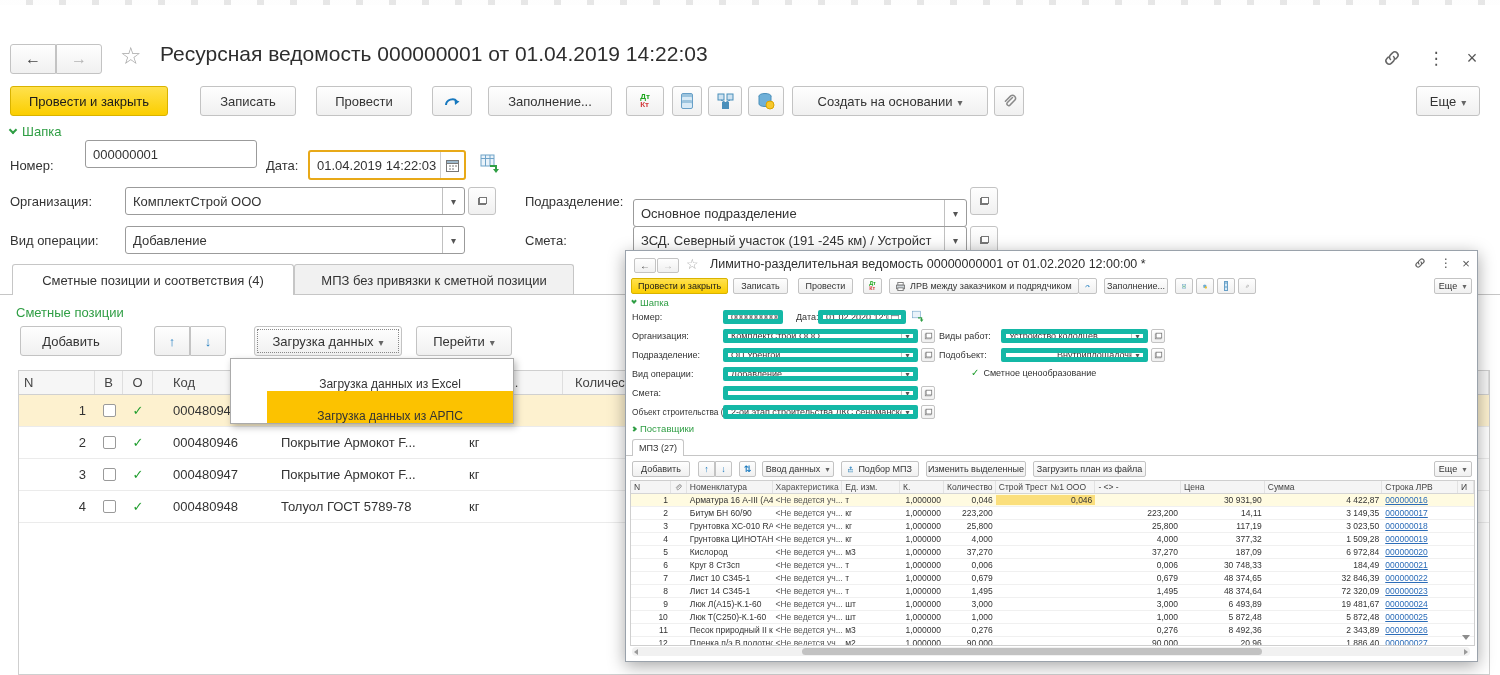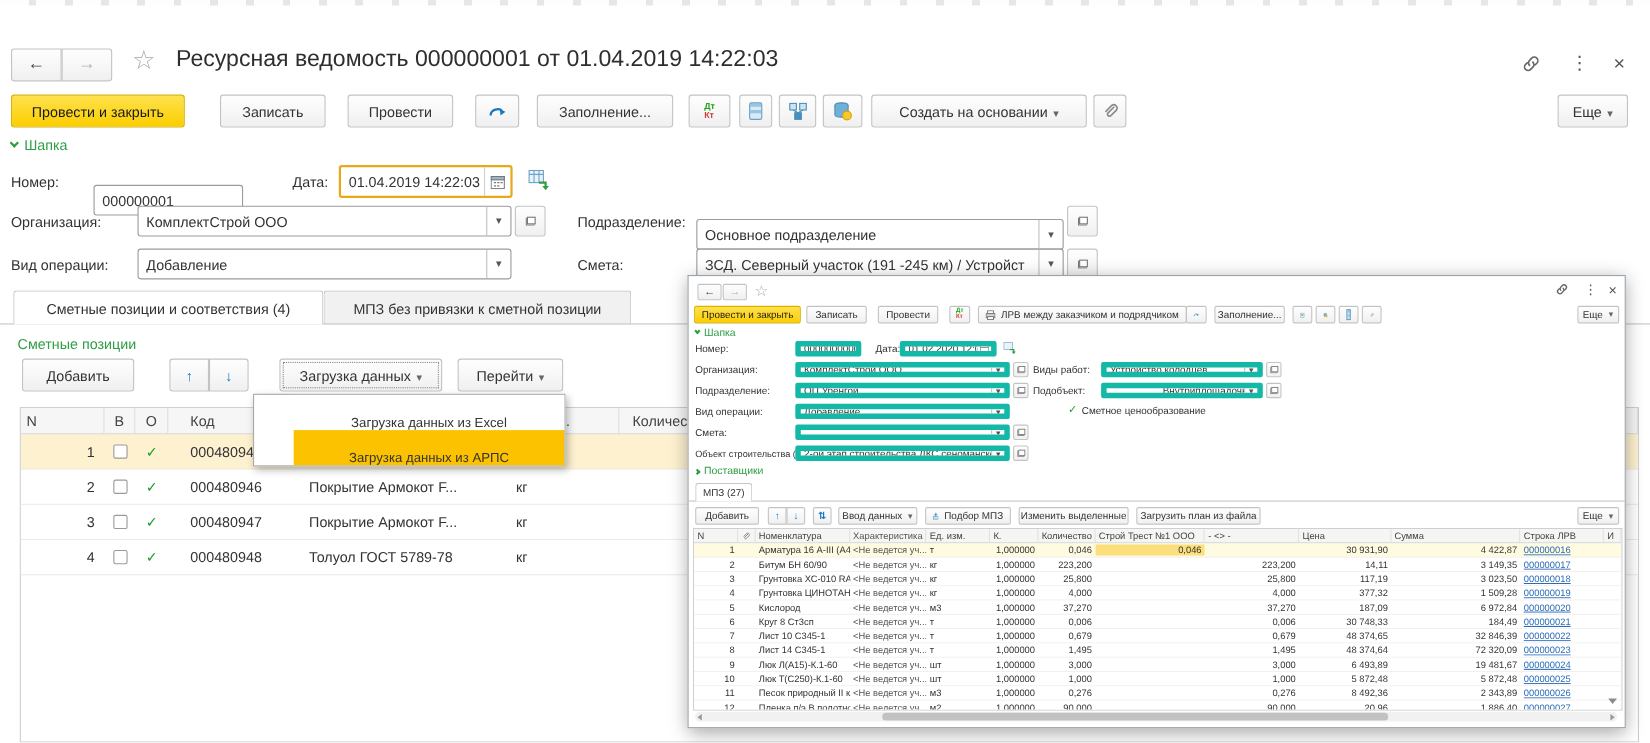--- a/index.html
+++ b/index.html
@@ -197,21 +197,21 @@
     <span>Еще</span>
     <span class="caret"></span>
   </div>
 
 <div class="abs green-label" style="left:10px;top:124px;font-size:13px;">
   <span class="chev chev-down"></span>
   <span>Шапка</span>
 </div>
 
 <div class="abs m-label" style="left:10px;top:158px;">Номер:</div>
-<div class="abs field" style="left:85px;top:168px;width:136px;height:28px;">
+<div class="abs field" style="left:85px;top:140px;width:172px;height:28px;">
     <span class="val">000000001</span>
   </div>
 <div class="abs m-label" style="left:266px;top:158px;">Дата:</div>
 <div class="abs field date-field" style="left:308px;top:150px;width:158px;height:30px;">
   <span class="val">01.04.2019 14:22:03</span>
   <span class="cal-wrap">
     <svg width="13" height="13" viewBox="0 0 13 13">
         <rect x="0.5" y="1.5" width="12" height="11" fill="#fff" stroke="#777"></rect>
         <rect x="0.5" y="1.5" width="12" height="3" fill="#9db8cb" stroke="#777"></rect>
         <path d="M3 7h2M6 7h2M9 7h2M3 10h2M6 10h2" stroke="#777"></path>
@@ -369,20 +369,21 @@
 
 <div class="abs overlay">
 
   <div class="abs btn o-navbtn" style="left:8px;top:7px;">
       <span style="color:#444">←</span>
     </div>
   <div class="abs btn o-navbtn" style="left:31px;top:7px;">
       <span style="color:#b4b4b4">→</span>
     </div>
   <div class="abs star" style="left:60px;top:6px;font-size:14px;">☆</div>
+  <div class="abs o-title">Лимитно-разделительная ведомость 00000000001 от 01.02.2020 12:00:00 *</div>
   <div class="abs winicon" style="left:786px;top:4px;width:16px;height:16px;">
     <svg width="12" height="12" viewBox="0 0 18 18">
         <path d="M7.5 10.5a3.2 3.2 0 0 1 0-4.6l2-2a3.2 3.2 0 0 1 4.6 4.6l-1.4 1.4 M10.5 7.5a3.2 3.2 0 0 1 0 4.6l-2 2a3.2 3.2 0 0 1-4.6-4.6l1.4-1.4" fill="none" stroke="#666" stroke-width="1.8" stroke-linecap="round"></path>
       </svg>
   </div>
   <div class="abs winicon" style="left:812px;top:4px;width:16px;height:16px;font-size:12px;">⋮</div>
   <div class="abs winicon" style="left:832px;top:4px;width:16px;height:16px;font-size:13px;">×</div>
 
   <div class="abs btn btn-yellow o-btn" style="left:5px;top:27px;">
       <span>Провести и закрыть</span>

